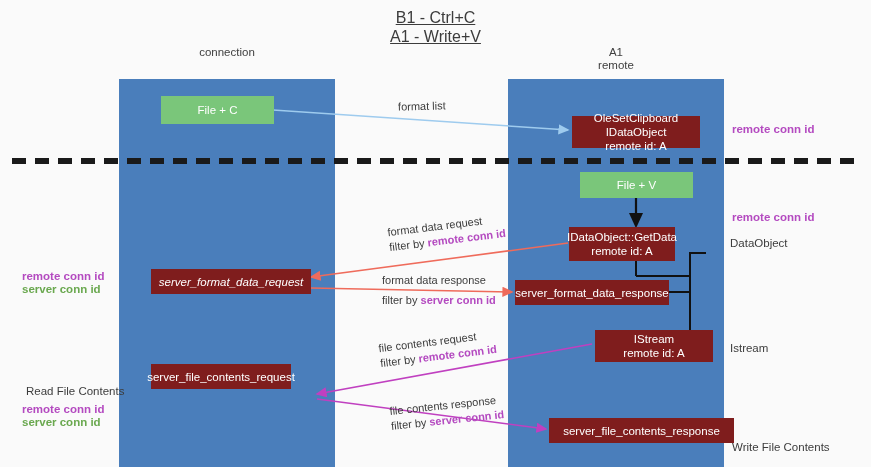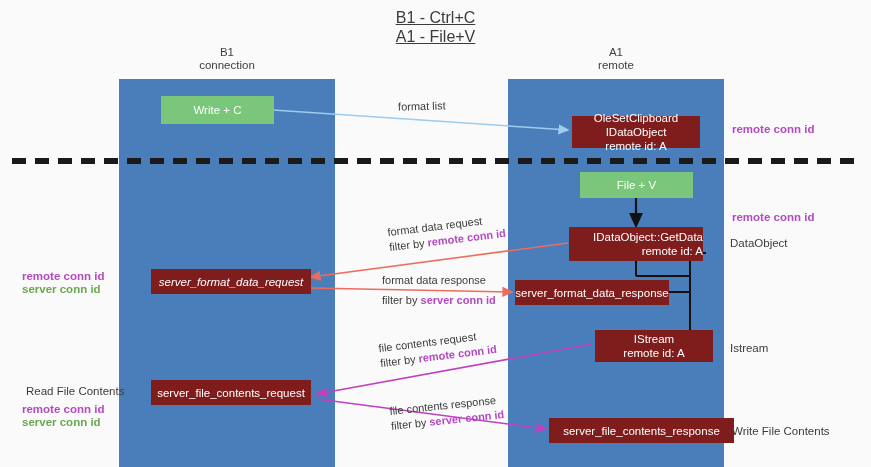--- a/index.html
+++ b/index.html
@@ -94,25 +94,24 @@
     background-image: repeating-linear-gradient(to right, #1a1a1a 0px, #1a1a1a 14px, rgba(0,0,0,0) 14px, rgba(0,0,0,0) 23px);
   }
 </style>
 </head>
 <body>
 
 <div id="canvas">
 
   <div id="title">
     <div>B1 - Ctrl+C</div>
-    <div>A1 - File+V</div>
+    <div>A1 - Write+V</div>
   </div>
 
   <div id="hdr-b1" class="col-header">
-    <div>B1</div>
     <div>connection</div>
   </div>
   <div id="hdr-a1" class="col-header">
     <div>A1</div>
     <div>remote</div>
   </div>
 
   <div id="col-b1" class="col"></div>
   <div id="col-a1" class="col"></div>
 
@@ -148,51 +147,51 @@
     <line x1="706" y1="340" x2="712" y2="340" stroke="#111111" stroke-width="2"></line>
 
     <line x1="592" y1="344" x2="317" y2="394" stroke="#c040c0" stroke-width="1.6" marker-end="url(#ar-purple)"></line>
 
     <line x1="317" y1="399" x2="546" y2="429" stroke="#c040c0" stroke-width="1.6" marker-end="url(#ar-purple)"></line>
   </svg>
 
   <div class="dashline"></div>
 
   <div class="box green" style="left:161px; top:96px; width:113px; height:28px;">
-    <span>Write + C</span>
+    <span>File + C</span>
   </div>
 
   <div class="box orange" style="left:572px; top:116px; width:128px; height:32px;">
     <span>OleSetClipboard IDataObject</span>
     <span>remote id: A</span>
   </div>
 
   <div class="box green" style="left:580px; top:172px; width:113px; height:26px;">
     <span>File + V</span>
   </div>
 
-  <div class="box orange" style="left:569px; top:227px; width:134px; height:34px;align-items:flex-end;">
+  <div class="box orange" style="left:569px; top:227px; width:106px; height:34px;">
     <span>IDataObject::GetData</span>
     <span>remote id: A</span>
   </div>
 
   <div class="box orange" style="left:151px; top:269px; width:160px; height:25px;font-style:italic;">
     <span>server_format_data_request</span>
   </div>
 
   <div class="box orange" style="left:515px; top:280px; width:154px; height:25px;">
     <span>server_format_data_response</span>
   </div>
 
   <div class="box orange" style="left:595px; top:330px; width:118px; height:32px;">
     <span>IStream</span>
     <span>remote id: A</span>
   </div>
 
-  <div class="box orange" style="left:151px; top:380px; width:160px; height:25px;">
+  <div class="box orange" style="left:151px; top:364px; width:140px; height:25px;">
     <span>server_file_contents_request</span>
   </div>
 
   <div class="box orange" style="left:549px; top:418px; width:185px; height:25px;">
     <span>server_file_contents_response</span>
   </div>
 
   <div class="edge-label" style="left:398px; top:99px; transform:rotate(-1.5deg);">
     <div>format list</div>
   </div>
@@ -218,21 +217,21 @@
   </div>
 
   <div class="side-label purple" style="left:732px; top:122px;">remote conn id</div>
 
   <div class="side-label purple" style="left:732px; top:210px;">remote conn id</div>
 
   <div class="side-label" style="left:730px; top:236px;">DataObject</div>
 
   <div class="side-label" style="left:730px; top:341px;">Istream</div>
 
-  <div class="side-label" style="left:732px; top:424px;">Write File Contents</div>
+  <div class="side-label" style="left:732px; top:440px;">Write File Contents</div>
 
   <div class="side-label purple" style="left:22px; top:269px;">remote conn id</div>
   <div class="side-label green-t" style="left:22px; top:282px;">server conn id</div>
 
   <div class="side-label" style="left:26px; top:384px;">Read File Contents</div>
   <div class="side-label purple" style="left:22px; top:402px;">remote conn id</div>
   <div class="side-label green-t" style="left:22px; top:415px;">server conn id</div>
 
 </div>
 

